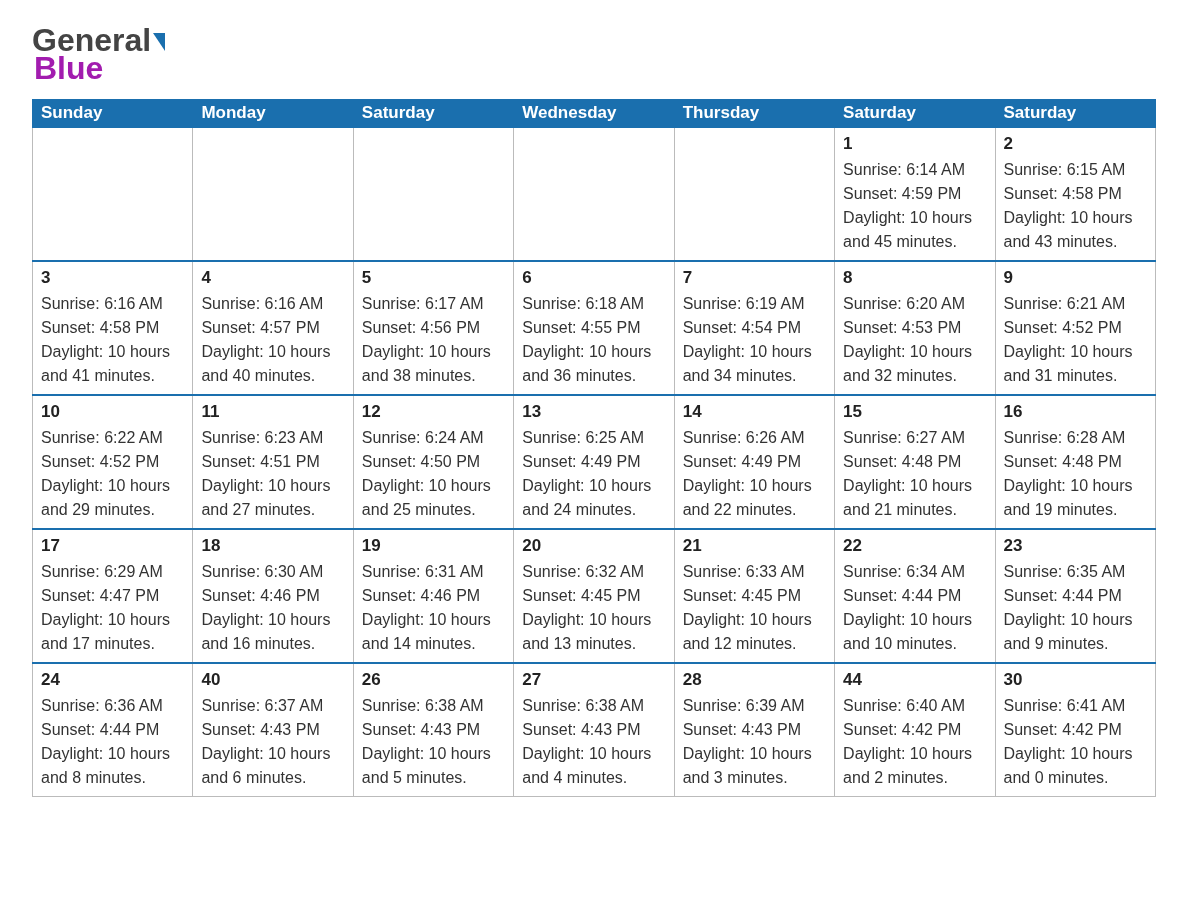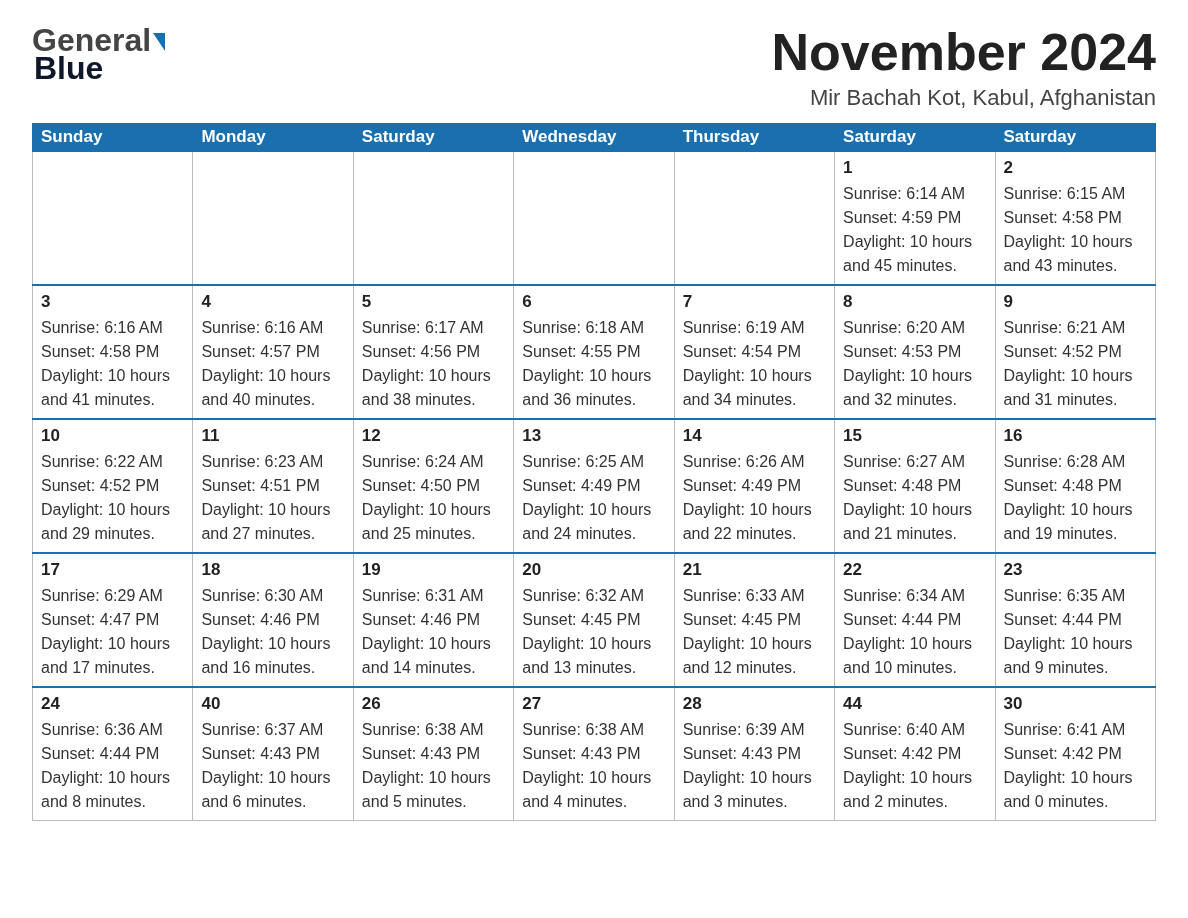--- a/index.html
+++ b/index.html
@@ -80,25 +80,21 @@
   </style>
 </head>
 <body>
 
 <div class="header">
   <div class="logo">
     <div style="display:flex; align-items:center; line-height:1;">
       <span style="font-size:32px; font-weight:bold; color:#444;">General</span>
       <span style="display:inline-block; margin-left:2px; width:0; height:0; border-left:12px solid transparent; border-right:0; border-top:18px solid #1a6fae; vertical-align:middle; margin-top:4px;"></span>
     </div>
-    <div style="font-size:32px; font-weight:bold; color:#0f172a; margin-top:-6px; margin-left:2px;">Blue</div>
-  </div>
-  <div class="title-area">
-    <div class="main-title">November 2024</div>
-    <div class="subtitle">Mir Bachah Kot, Kabul, Afghanistan</div>
+    <div style="font-size:32px; font-weight:bold; color:#a21caf; margin-top:-6px; margin-left:2px;">Blue</div>
   </div>
 </div>
 
 <table class="calendar">
   <thead>
     <tr>
     <th>Sunday</th>
         <th>Monday</th>
         <th>Saturday</th>
         <th>Wednesday</th>

